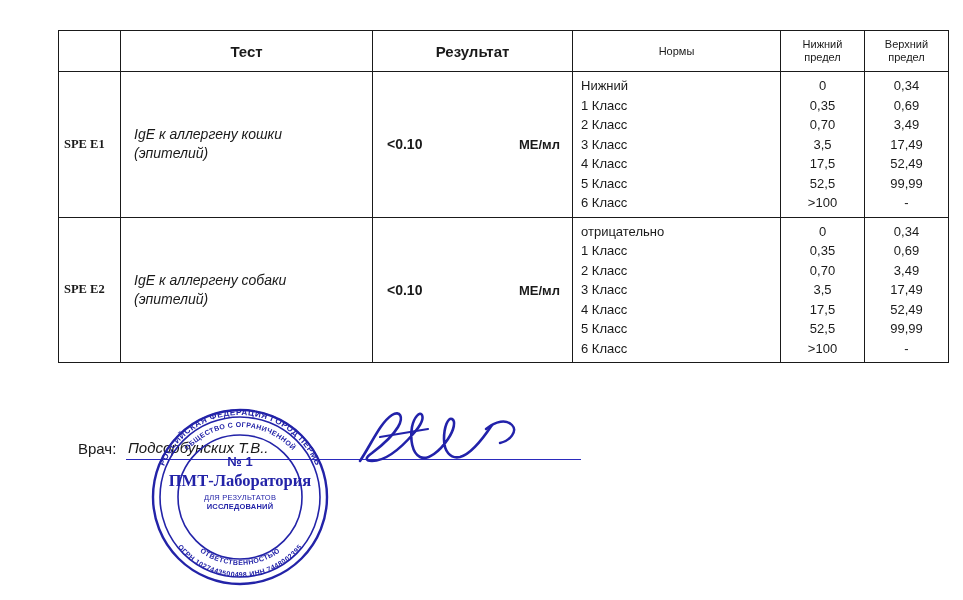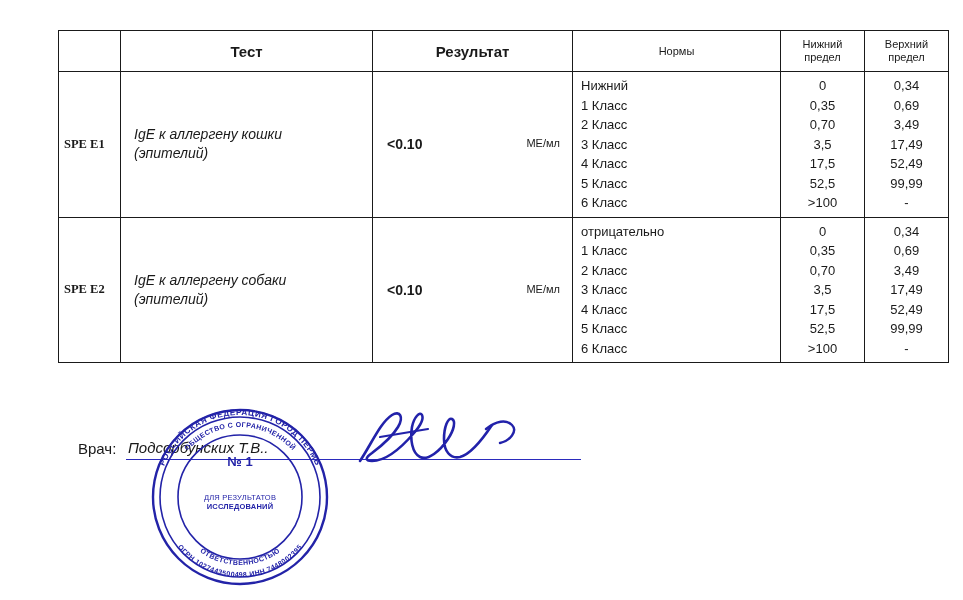--- a/index.html
+++ b/index.html
@@ -79,22 +79,22 @@
     padding: 0 10px 0 14px;
   }
   .result-value {
     font-weight: bold;
     font-size: 14px;
   }
   .result-units {
     position: absolute;
     right: 12px;
     top: 1px;
-    font-size: 11px;
-    font-weight: normal;
+    font-size: 13px;
+    font-weight: bold;
   }
   td.norms-cell,
   td.limit-cell {
     padding: 0;
     vertical-align: top;
   }
   .norm-list {
     list-style: none;
     margin: 0;
     padding: 4px 0 4px 0;
@@ -347,18 +347,19 @@
           <textPath href="#arcInnerTop" startOffset="50%" text-anchor="middle">ОБЩЕСТВО С ОГРАНИЧЕННОЙ</textPath>
         </text>
         <text class="stamp-arc-text small">
           <textPath href="#arcInnerBottom" startOffset="50%" text-anchor="middle">ОТВЕТСТВЕННОСТЬЮ</textPath>
         </text>
         <text class="stamp-arc-text small">
           <textPath href="#arcOuterBottom" startOffset="50%" text-anchor="middle">ОГРН 1027443500498  ИНН 7448002395</textPath>
         </text>
       </svg>
       <div class="stamp-center-num">№ 1</div>
+      <div class="stamp-center-main">ПМТ-Лаборатория</div>
       <div class="stamp-center-sub1">ДЛЯ РЕЗУЛЬТАТОВ</div>
       <div class="stamp-center-sub2">ИССЛЕДОВАНИЙ</div>
     </div>
 
   </div>
 </div>
 
 </body></html>

